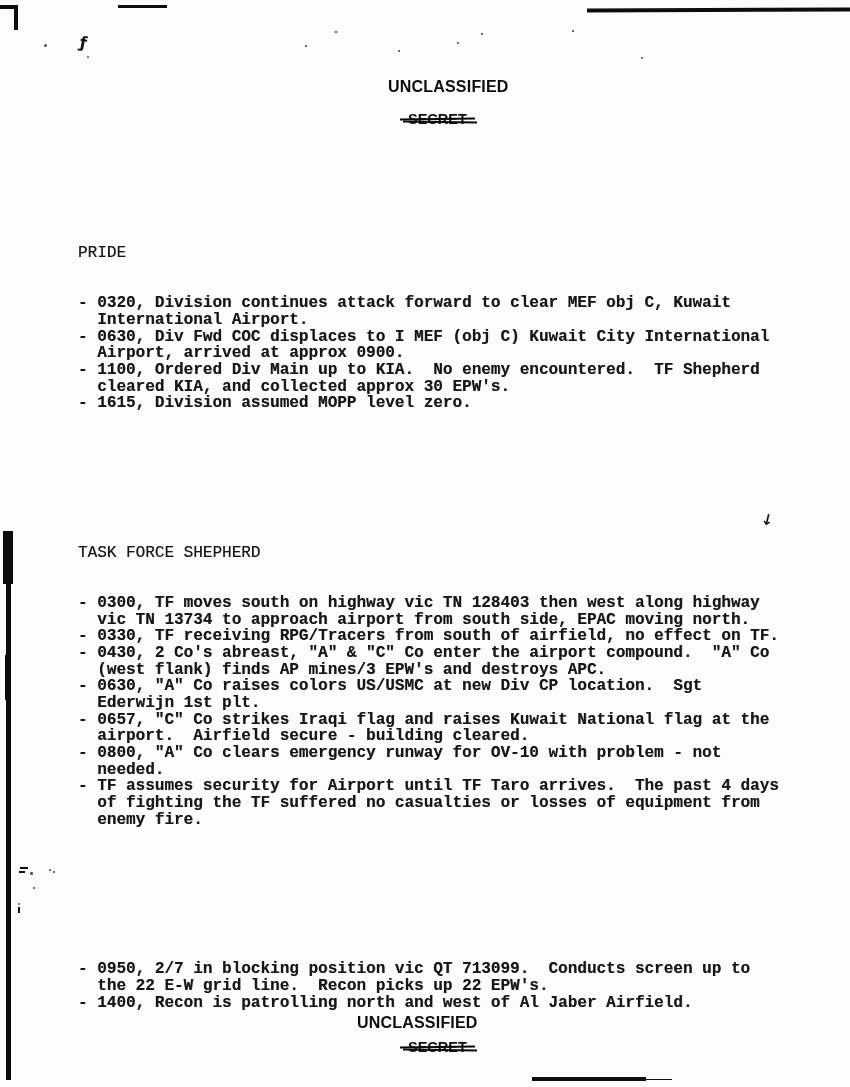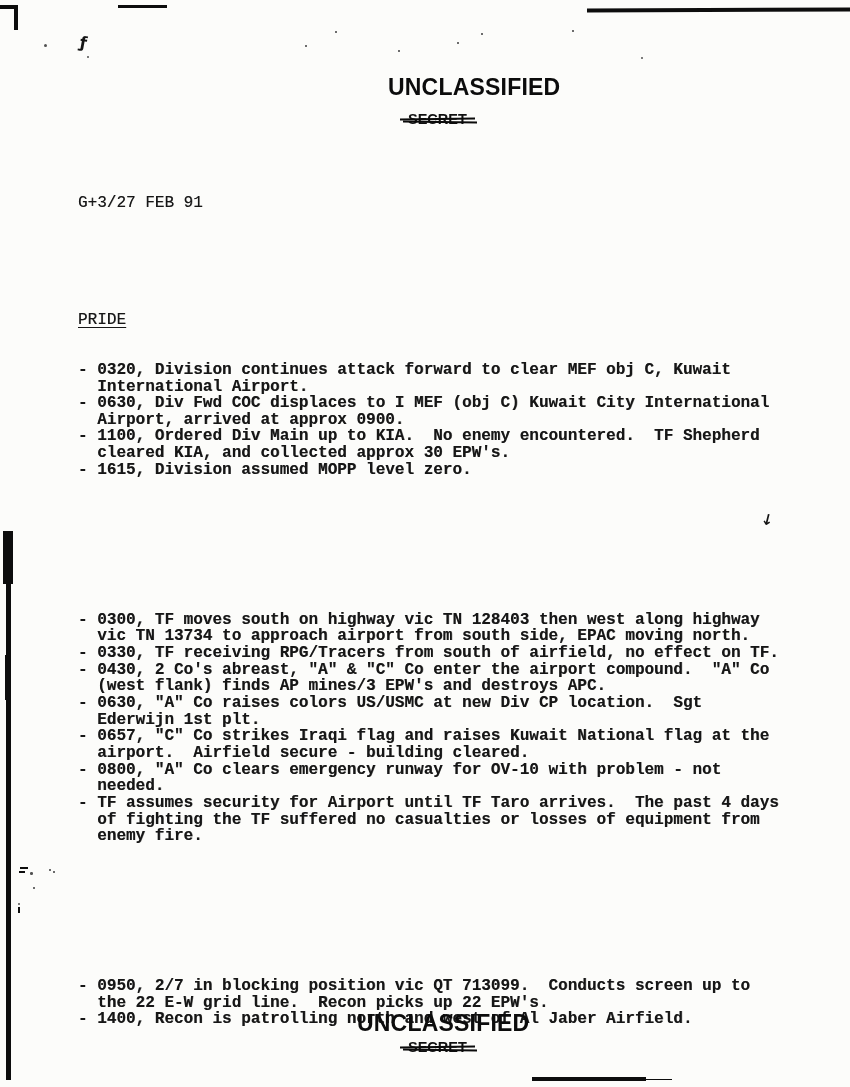--- a/index.html
+++ b/index.html
@@ -6,21 +6,21 @@
   .page {
     position:relative; width:850px; height:1087px;
     background:#fcfcfa; overflow:hidden;
     font-family:"Liberation Mono", monospace; color:#161616;
   }
 
   
   .banner {
     position:absolute;
     font-family:"Liberation Sans", sans-serif; font-weight:bold;
-    font-size:23px; line-height:22px; color:#0c0c0c; letter-spacing:0.2px;
+    font-size:16px; line-height:22px; color:#0c0c0c; letter-spacing:0.2px;
     white-space:nowrap;
   }
   .banner-top    { left:388px; top:76px;  }
   .banner-bottom { left:357px; top:1012px; }
 
   .struck {
     position:absolute;
     font-family:"Liberation Sans", sans-serif; font-weight:bold;
     font-size:14.5px; line-height:13px; color:#101010; white-space:nowrap;
   }
@@ -37,21 +37,20 @@
 
   
   .doc-body {
     position:absolute; left:78px; top:162px;
     font-size:16px; line-height:16.65px; white-space:pre;
     text-shadow:0.35px 0 0 rgba(25,25,25,0.55);
   }
   .date-line  { margin-bottom:16.65px; }
   .tf-section { margin-bottom:16.65px; }
   .sec-heading {
-    text-decoration:underline;
     text-underline-offset:3px;
     text-decoration-thickness:1.4px;
   }
   .sec-body { white-space:pre;font-weight:bold; }
 
   
   .art { position:absolute; background:#0d0d0d; }
   .corner-mark {
     position:absolute; left:0; top:5px; width:14px; height:21px;
     border-top:4px solid #0d0d0d; border-right:4.5px solid #0d0d0d;
@@ -99,34 +98,34 @@
   <span class="dot" style="left:33px; top:887px; width:1.5px; height:1.5px;"></span>
   <span class="dot" style="left:18px; top:903px; width:2px; height:2px;"></span>
   <div class="art" style="left:18px; top:907px; width:2px; height:6px;"></div>
 
   <div class="banner banner-top">UNCLASSIFIED</div>
   <div class="struck struck-top">
     <span>SECRET</span>
   </div>
 
   <div class="doc-body">
-    <div class="date-line">G+3/27 FEB 91</div>
 
     <section class="tf-section">
       <div><span class="sec-heading">PRIDE</span></div>
       <div class="sec-body">- 0320, Division continues attack forward to clear MEF obj C, Kuwait
   International Airport.
 - 0630, Div Fwd COC displaces to I MEF (obj C) Kuwait City International
   Airport, arrived at approx 0900.
 - 1100, Ordered Div Main up to KIA.  No enemy encountered.  TF Shepherd
   cleared KIA, and collected approx 30 EPW's.
 - 1615, Division assumed MOPP level zero.</div>
     </section>
 
     <section class="tf-section">
+      <div><span class="sec-heading">TASK FORCE SHEPHERD</span></div>
       <div class="sec-body">- 0300, TF moves south on highway vic TN 128403 then west along highway
   vic TN 13734 to approach airport from south side, EPAC moving north.
 - 0330, TF receiving RPG/Tracers from south of airfield, no effect on TF.
 - 0430, 2 Co's abreast, "A" &amp; "C" Co enter the airport compound.  "A" Co
   (west flank) finds AP mines/3 EPW's and destroys APC.
 - 0630, "A" Co raises colors US/USMC at new Div CP location.  Sgt
   Ederwijn 1st plt.
 - 0657, "C" Co strikes Iraqi flag and raises Kuwait National flag at the
   airport.  Airfield secure - building cleared.
 - 0800, "A" Co clears emergency runway for OV-10 with problem - not

